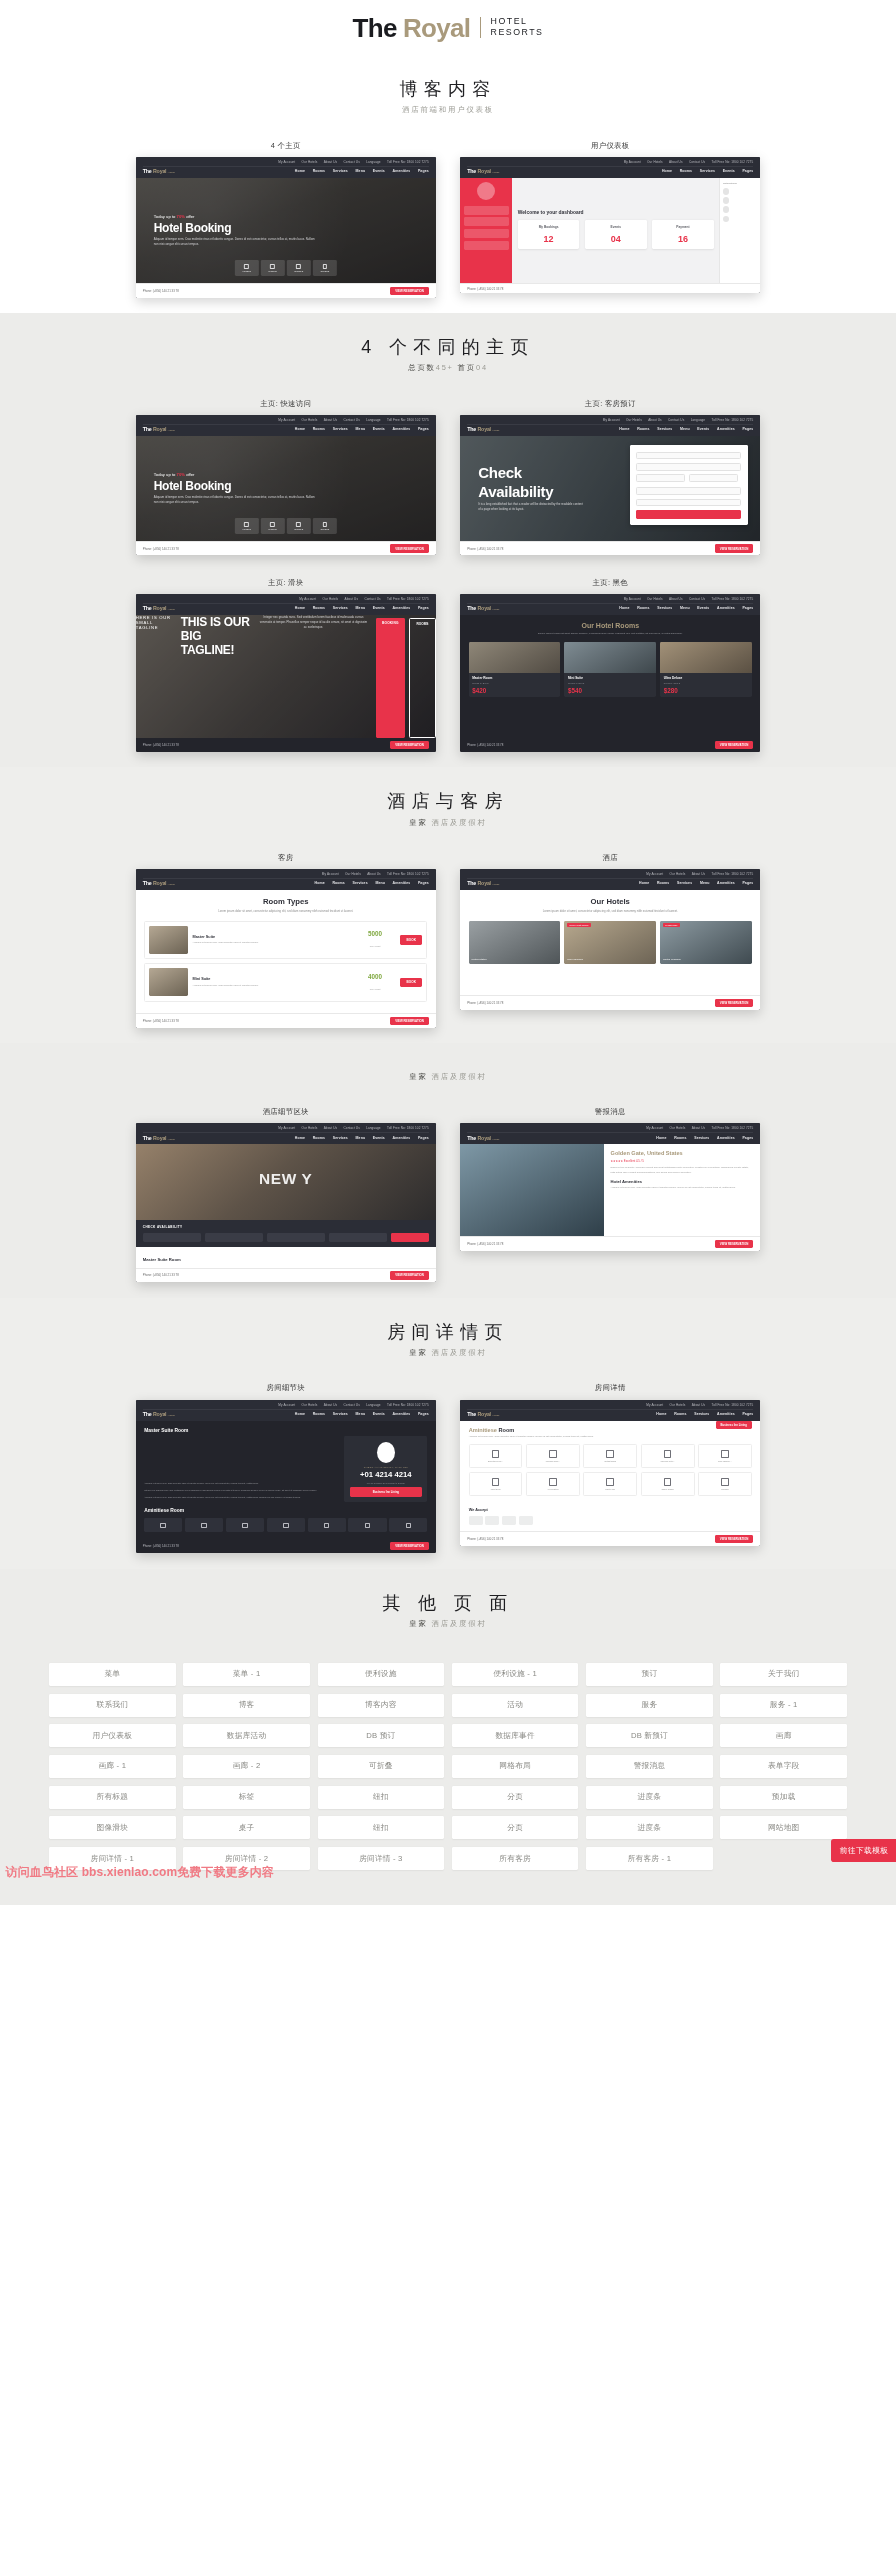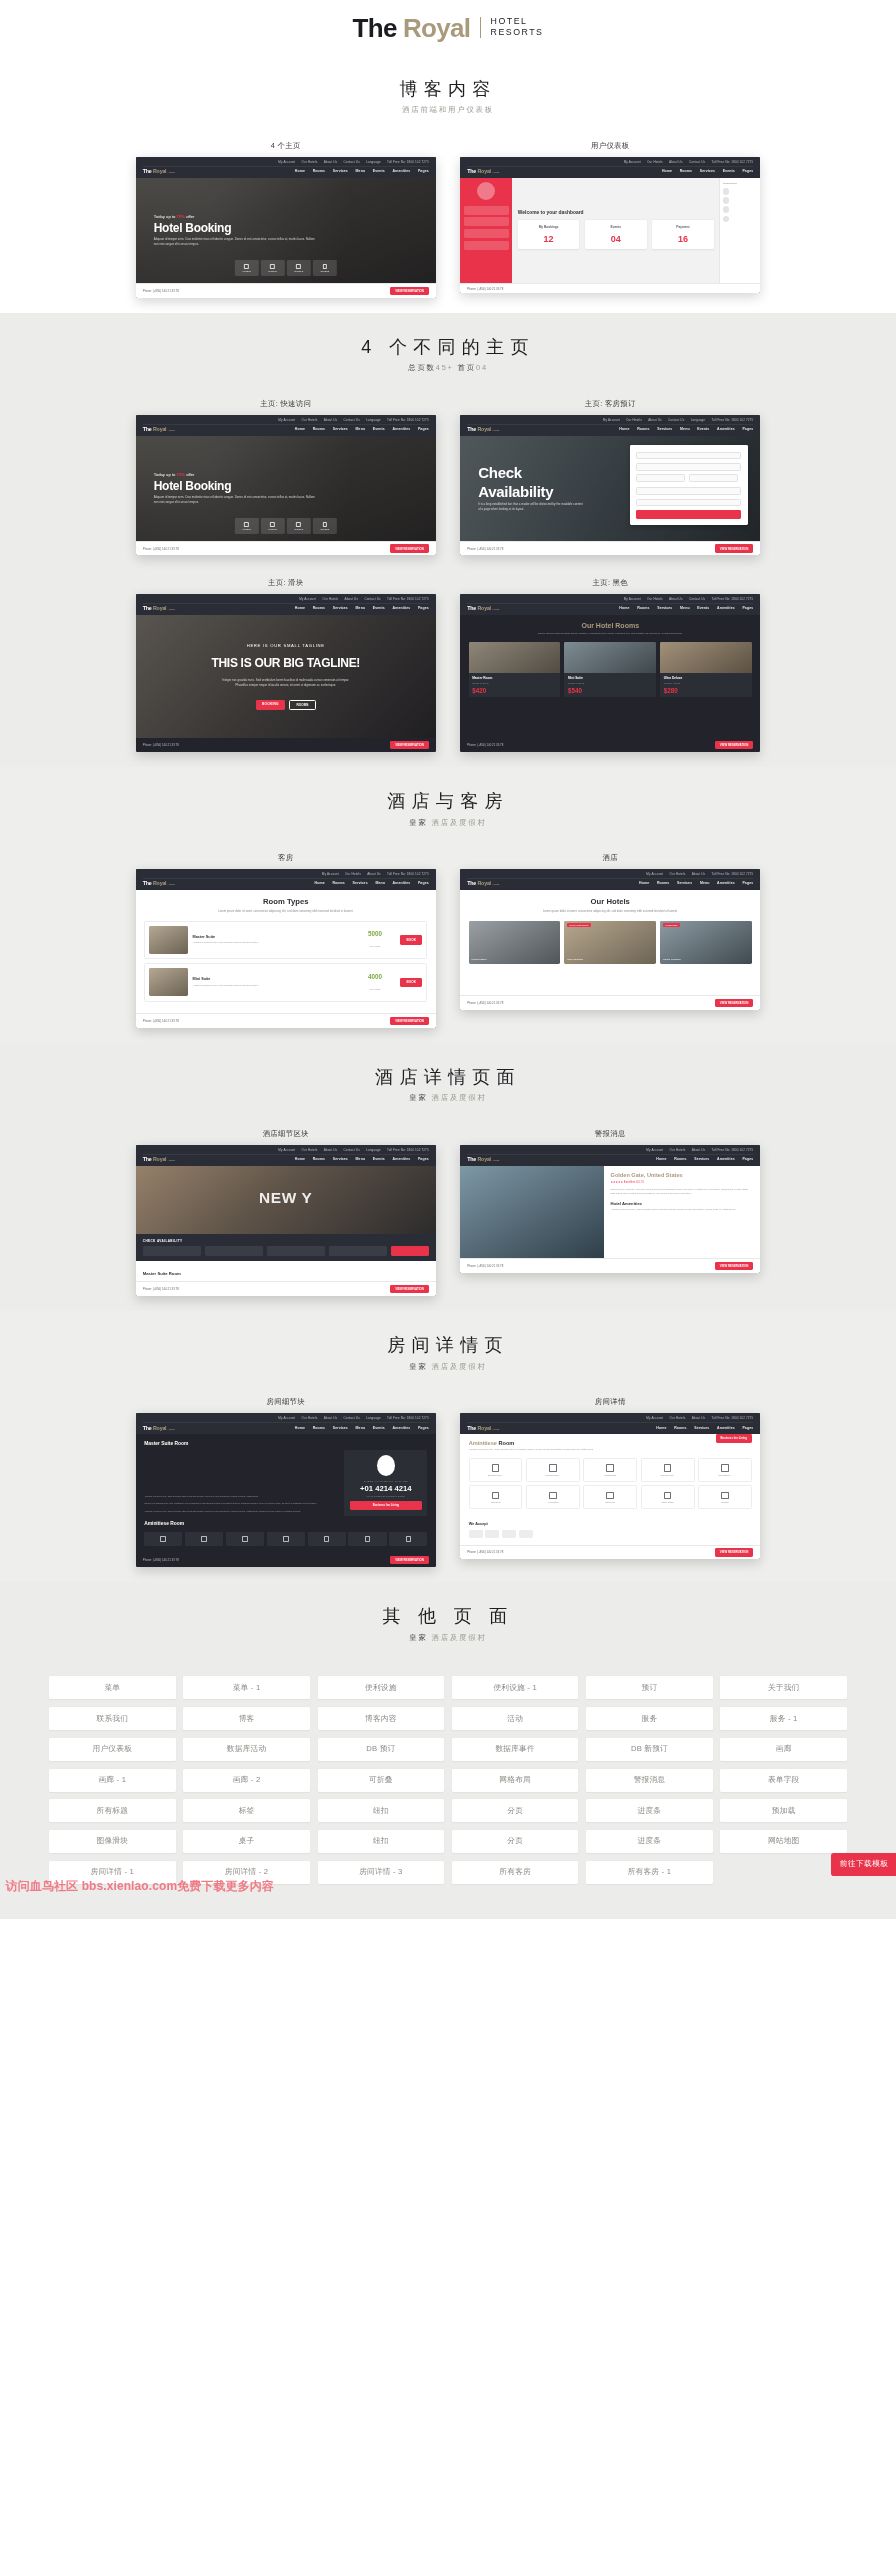--- a/index.html
+++ b/index.html
@@ -66,21 +66,21 @@
   .m-hero { height: 105px; position: relative; overflow: hidden; }
   .m-hero.img1 { background:
       radial-gradient(circle at 25% 30%, rgba(255,255,255,.12), transparent 60%),
       linear-gradient(160deg,#6e6a60 0%,#4a4740 40%,#2e2c29 100%); }
   .m-hero.img2 { background:
       linear-gradient(120deg,#7d8a8c 0%,#4c585c 55%,#2c3336 100%); }
   .m-hero.img3 { background:
       linear-gradient(135deg,#8d8578 0%,#55504a 50%,#29272a 100%); }
   .m-hero .ov { position:absolute; inset:0; background: rgba(20,20,24,.42); }
 
-  .m-hero-center { position: absolute; inset: 0; display:flex; flex-direction:column; align-items:center; justify-content:center; gap:8px; }
+  .m-hero-center { position: absolute; inset: 0; display:flex; flex-direction:row; justify-content:center; gap:8px; }
   .m-hero-left { position: absolute; inset: 0; display:flex; flex-direction:column; justify-content:center; padding-left: 18px; gap:2.1px; }
   .hh-small { font-size: 4.2px; color:#fff; }
   .hh-small b { color:#e8334a; }
   .hh-big { font-size: 12px; font-weight: 700; color:#fff; letter-spacing:-0.3px; }
   .hh-big.sm { font-size: 15px; }
   .hh-p { font-size: 2.9px; color:#d6d6d8; line-height: 1.7; max-width: 161px; }
   .hh-p2 { font-size: 2.9px; color:#d6d6d8; line-height: 1.7; max-width: 140px; text-align:center;}
   .btn-red { background:#e8334a; color:#fff; font-size:3.2px; font-weight:700; padding:2.8px 6.3px; border-radius:1.4px; display:inline-block; letter-spacing:0.2px;}
   .btn-gho { background:transparent; border:0.7px solid #fff; color:#fff; font-size:3.2px; font-weight:700; padding:2.1px 6.3px; border-radius:1.4px; display:inline-block;}
   .btn-row { display:flex; gap:4.2px; margin-top:3.5px;}
@@ -149,21 +149,21 @@
   .m-darkcards .dc .im { height:31px; }
   .dc .im.a { background:linear-gradient(150deg,#8f8778,#514b43);}
   .dc .im.b { background:linear-gradient(150deg,#7f8c93,#3e474c);}
   .dc .im.c { background:linear-gradient(150deg,#a29178,#5a5043);}
   .m-darkcards .dc .bd { padding:3.5px; }
   .m-darkcards .dc .bd b { font-size:3.2px; color:#fff; display:block;}
   .m-darkcards .dc .bd span { font-size:2.2px; color:#8e8f96; display:block; margin-top:1.4px;}
   .m-darkcards .dc .bd i { font-style:normal; display:block; margin-top:2.8px; font-size:6.3px; font-weight:700; color:#e8334a;}
 
   
-  .m-detailhero { height: 68px; background: linear-gradient(140deg,#96816a 0%,#5e5348 45%,#2c2b2c 100%); position:relative;}
+  .m-detailhero { height: 76px; background: linear-gradient(140deg,#96816a 0%,#5e5348 45%,#2c2b2c 100%); position:relative;}
   .m-detailhero .bigtext { position:absolute; left:50%; top:34%; transform:translateX(-50%); font-size:15.4px; font-weight:700; color:rgba(255,255,255,.9); letter-spacing:0.7px;}
   .m-availbar { background:#2b2d36; padding:4.9px 7px;}
   .m-availbar .lbl { font-size:3.1px; color:#fff; font-weight:700; margin-bottom:3.5px; letter-spacing:0.4px;}
   .m-availbar .flds { display:flex; gap:3.5px;}
   .m-availbar .flds div { flex:1; height:9.8px; background:#3a3c46; border-radius:1.4px;}
   .m-availbar .flds .sub { flex:0 0 38px; background:#e8334a;}
   .m-subtitle { background:#fff; padding:4.2px 7px; }
   .m-subtitle b { font-size:4.2px; color:#2f3038;}
 
   .m-detail2 { display:flex; background:#fff; min-height:92px;}
@@ -766,21 +766,20 @@
             <span>Phone: (+856) 140 21 33 78</span>
             <span class="fbtn" style="background:#e8334a;color:#fff;padding:2.1px 4.9px;border-radius:1.4px;font-weight:700">VIEW RESERVATION</span>
           </div>
         </div>
       </div>
     </div>
   </div>
 
   <div class="band grey">
     <div class="sec-head">
-      <div class="sec-title">酒店详情页面</div>
       <div class="sec-sub">
         <b>皇家</b> <span>酒店及度假村</span>
       </div>
     </div>
     <div class="spacer-sm"></div>
     <div class="row">
 
       <div class="cardwrap">
         <div class="card-label">酒店细节区块</div>
         <div class="shot">

